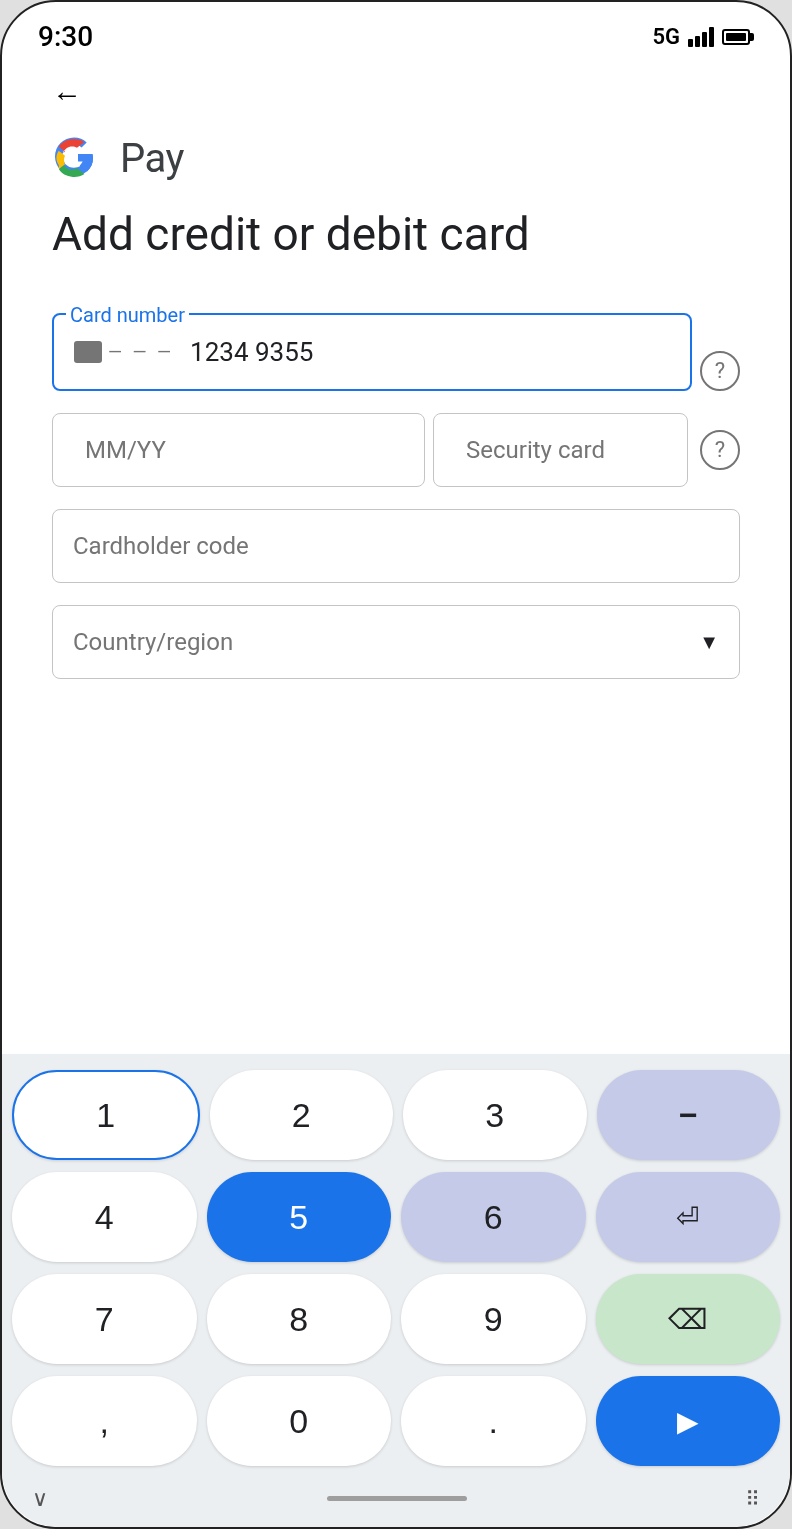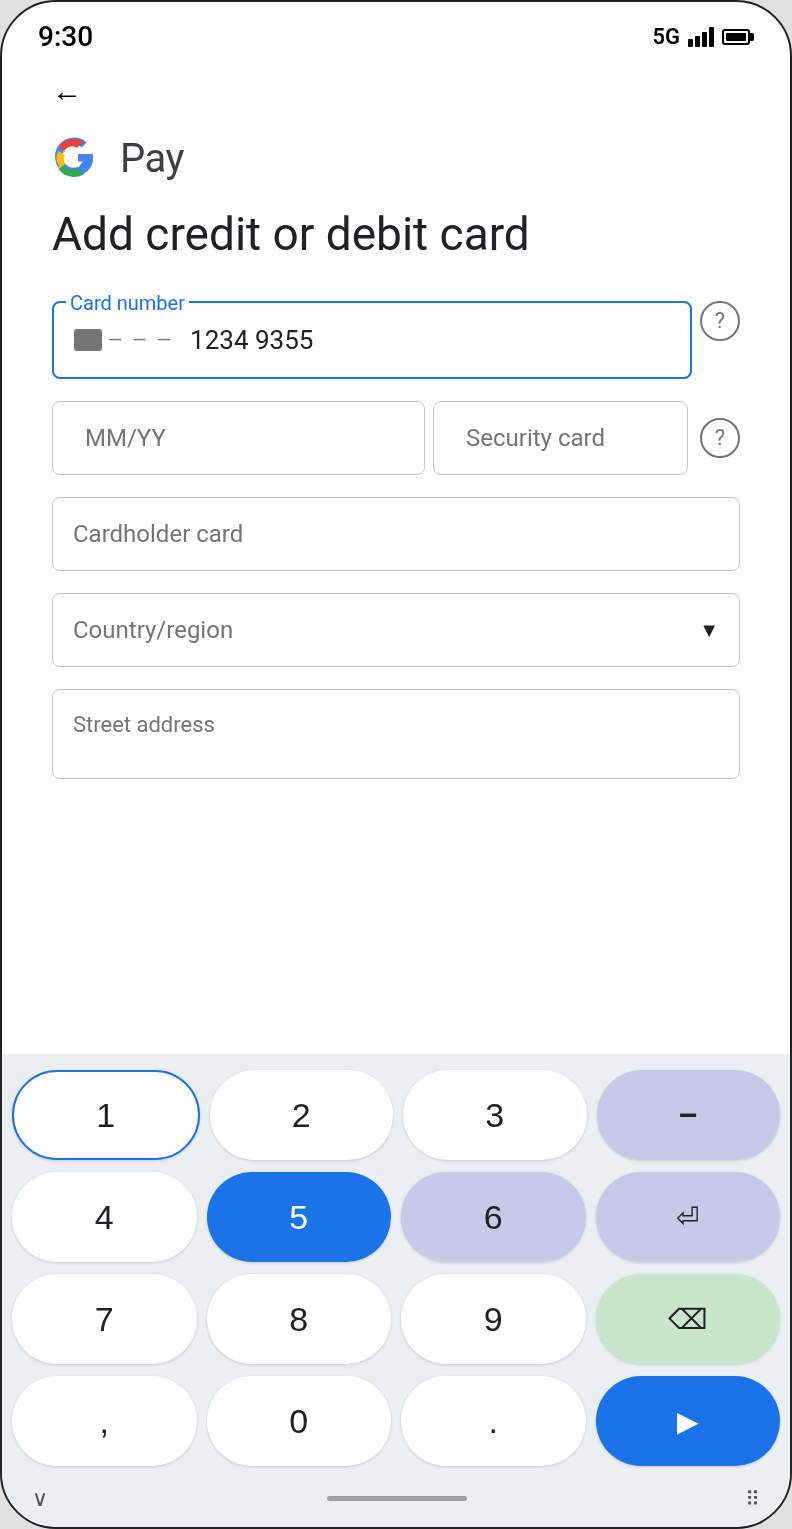--- a/index.html
+++ b/index.html
@@ -129,21 +129,21 @@
       font-size: 40px;
       font-weight: 400;
       color: #3c4043;
       letter-spacing: -0.5px;
     }
 
     .page-title {
       font-size: 46px;
       font-weight: 400;
       color: #202124;
-      margin-bottom: 40px;
+      margin-bottom: 52px;
       line-height: 1.15;
     }
 
     
     .form-section {
       display: flex;
       flex-direction: column;
       gap: 22px;
     }
 
@@ -189,21 +189,21 @@
     }
 
     .card-dashes {
       font-size: 18px;
       color: #757575;
       letter-spacing: 3px;
     }
 
     .input-row {
       display: flex;
-      align-items: flex-start;
+      align-items: flex-end;
       gap: 8px;
     }
 
     .input-with-icon {
       display: flex;
       align-items: center;
       gap: 12px;
       flex: 1;
     }
 
@@ -447,31 +447,28 @@
         </div>
         <div class="input-with-icon">
           <div class="input-half" style="flex:1;">
             <span>Security card</span>
           </div>
           <div class="question-icon">?</div>
         </div>
       </div>
 
       <div class="input-full">
-        <span>Cardholder card</span>
+        <span>Cardholder code</span>
       </div>
 
       <div class="input-select">
         <span>Country/region</span>
         <span class="dropdown-arrow">▼</span>
       </div>
 
-      <div class="street-input" style="position:relative; border:1.5px solid #c4c4c4; border-radius:8px; padding:20px; height:90px;">
-        <span class="street-label" style="position:static; font-size:22px; color:#757575;">Street address</span>
-      </div>
 
     </div>
   </div>
 
   <div class="keyboard">
     <div class="keyboard-rows">
 
       <div class="keyboard-row">
         <button class="key selected-ring">1</button>
         <button class="key">2</button>

